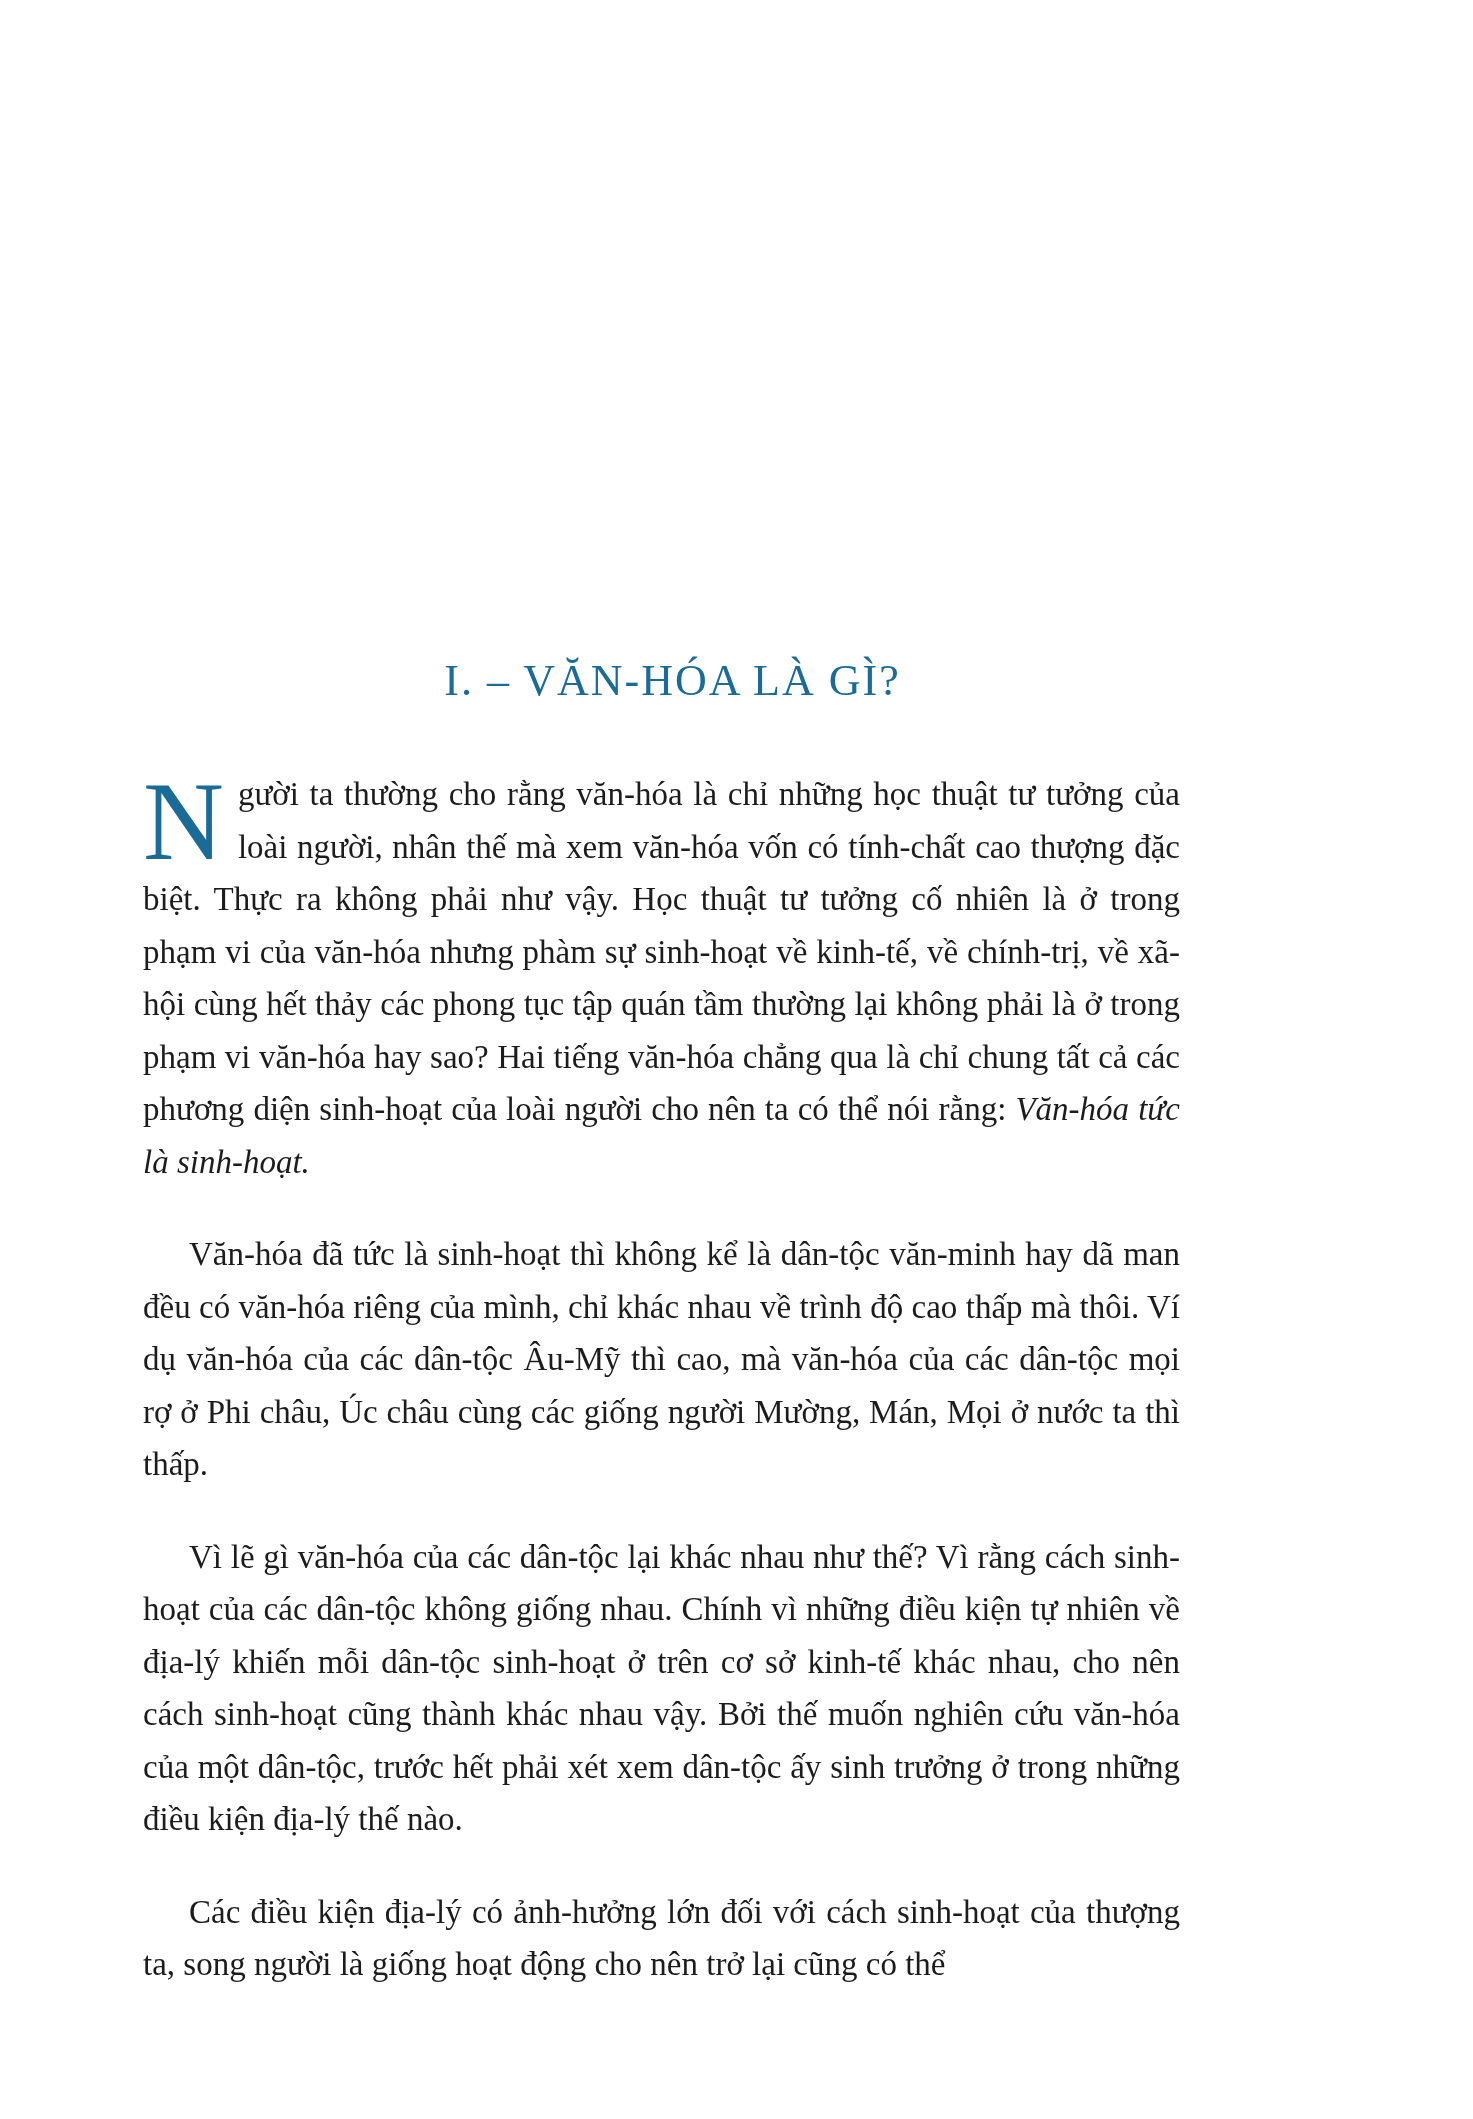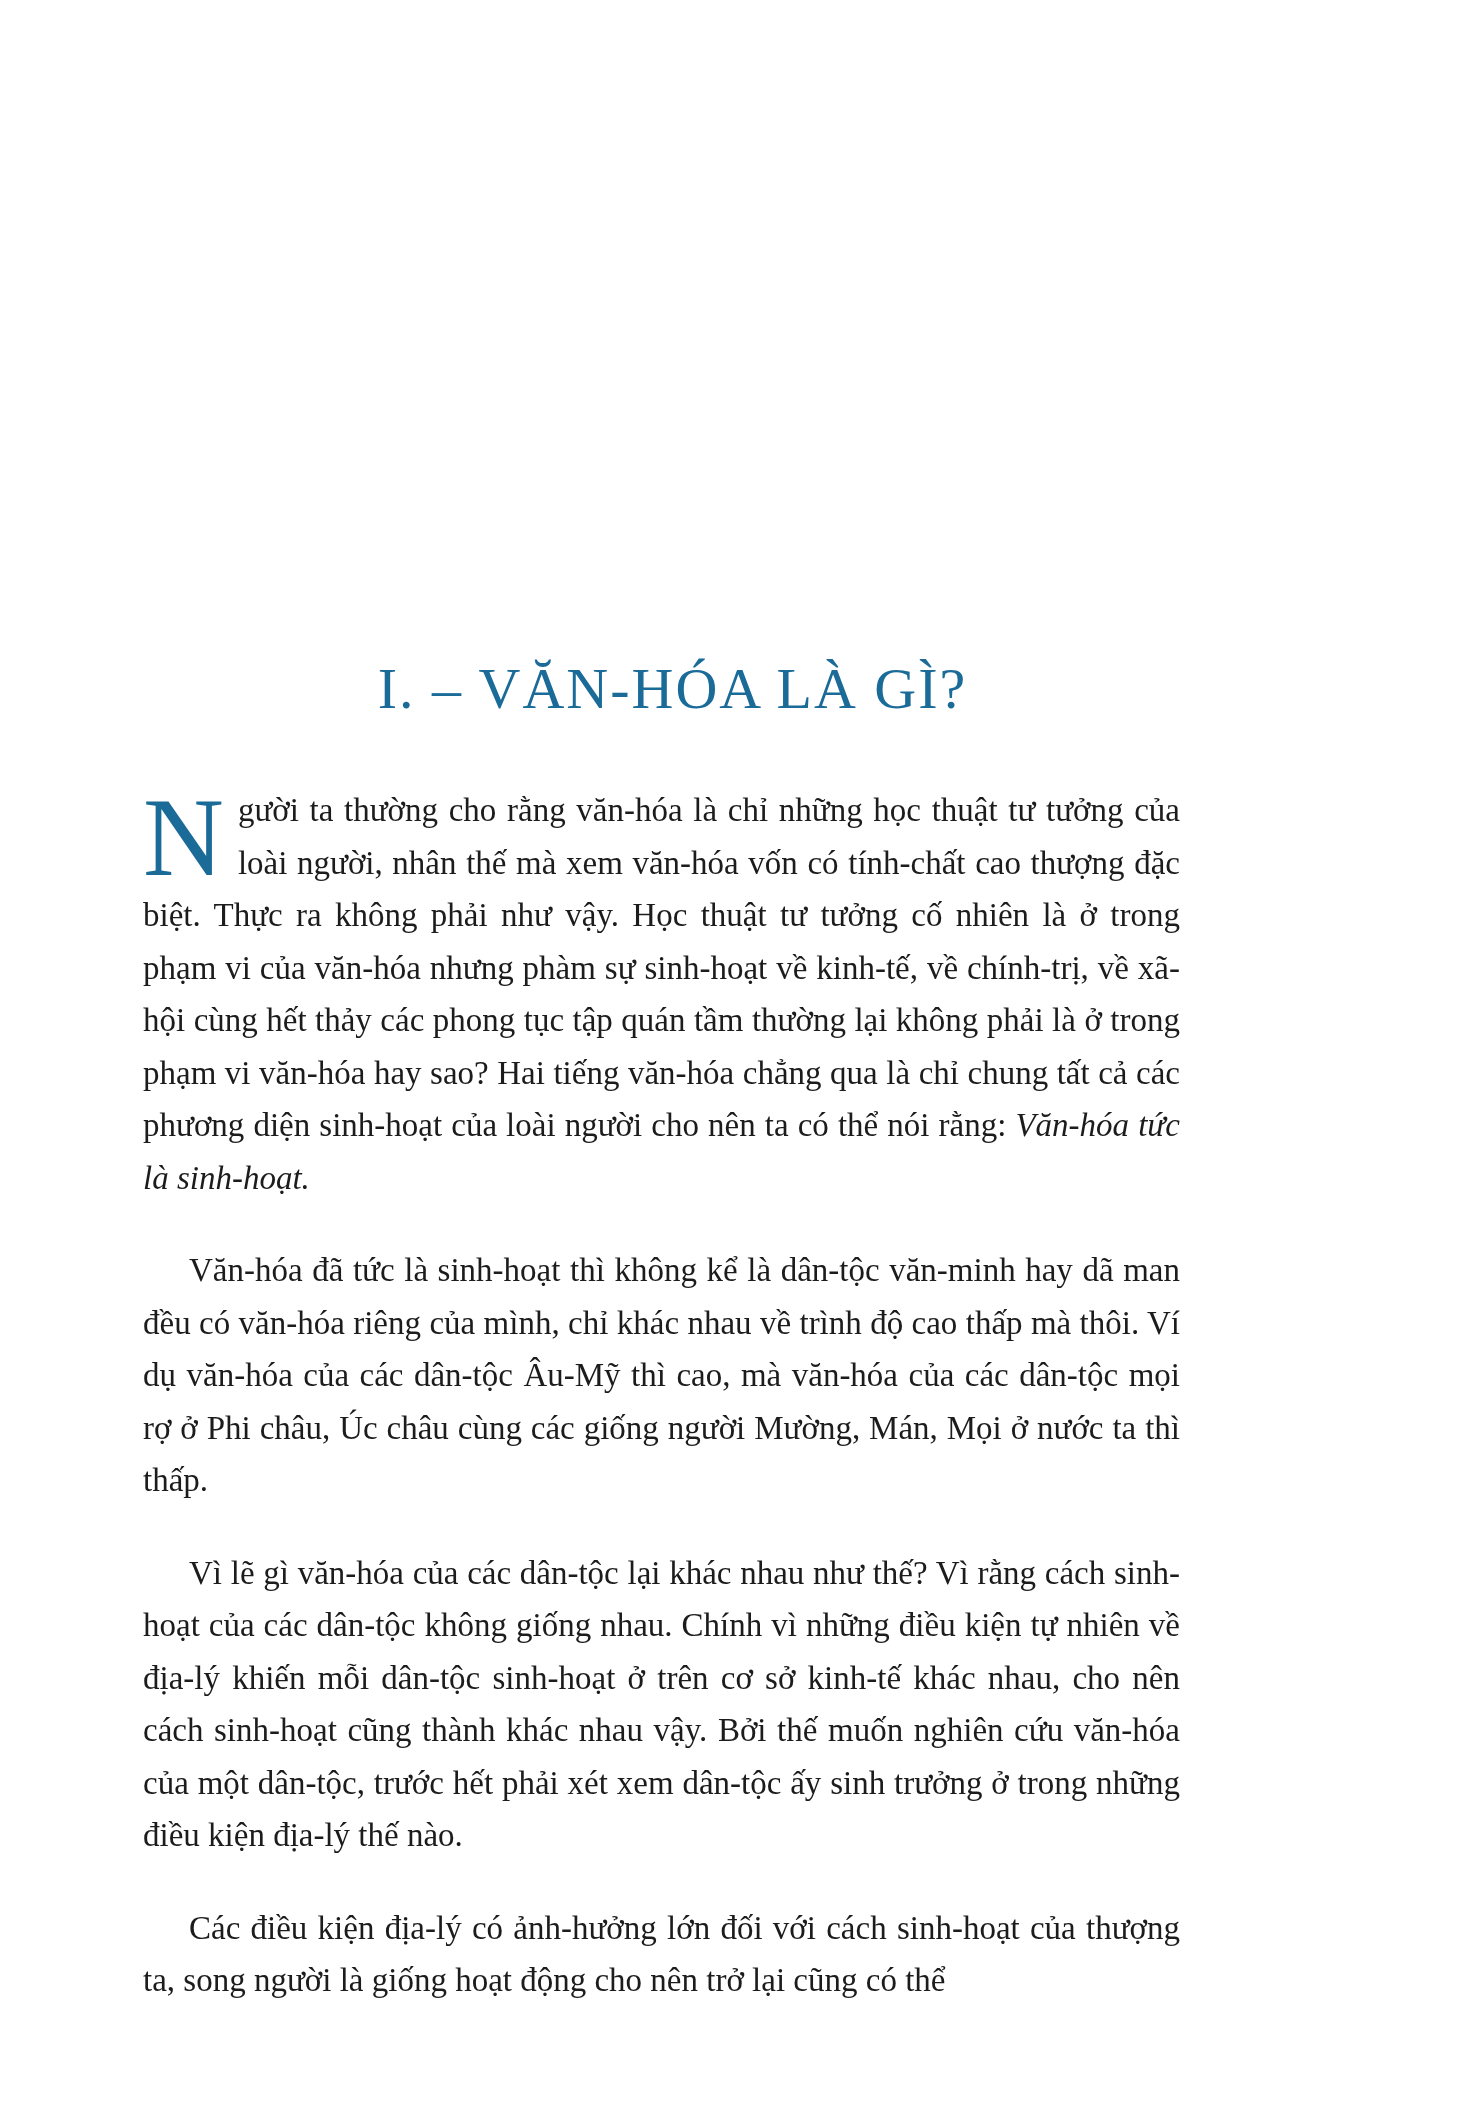--- a/index.html
+++ b/index.html
@@ -24,21 +24,21 @@
     position: absolute;
     left: 143px;
     top: 0;
     width: 1037px;
   }
   .heading {
     margin-top: 655px;
     padding-left: 22px;
     text-align: center;
     font-weight: normal;
-    font-size: 58px;
+    font-size: 44px;
     letter-spacing: 2px;
     color: var(--accent);
     white-space: nowrap;
   }
   .bodytext {
     margin-top: 62px;
     color: var(--text);
     font-size: 33px;
     line-height: 52.5px;
     text-align: justify;

